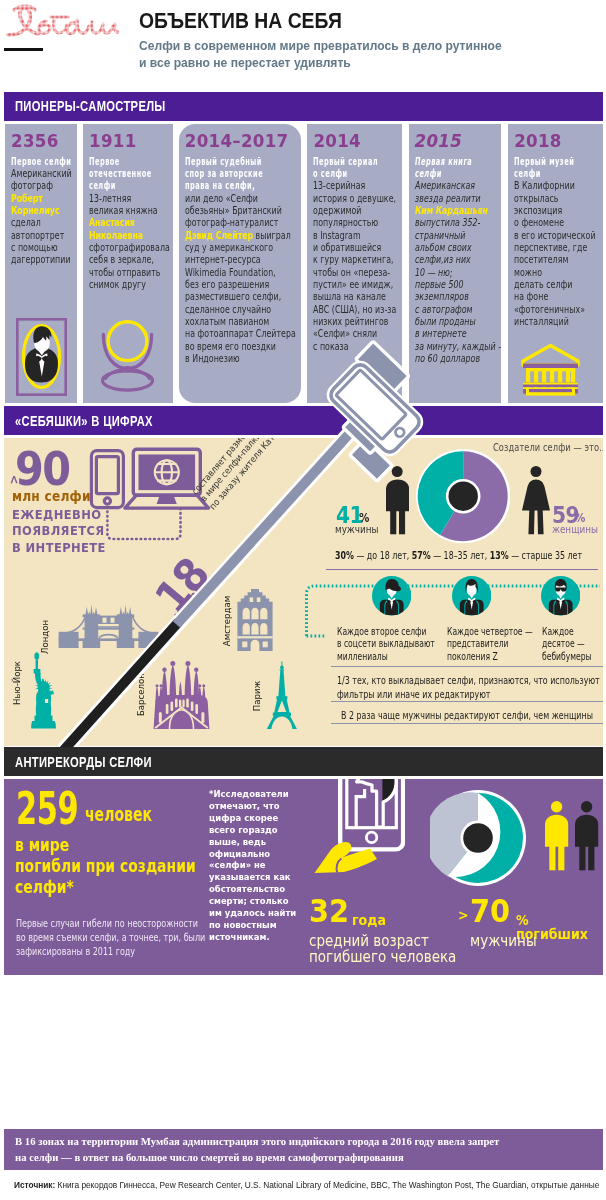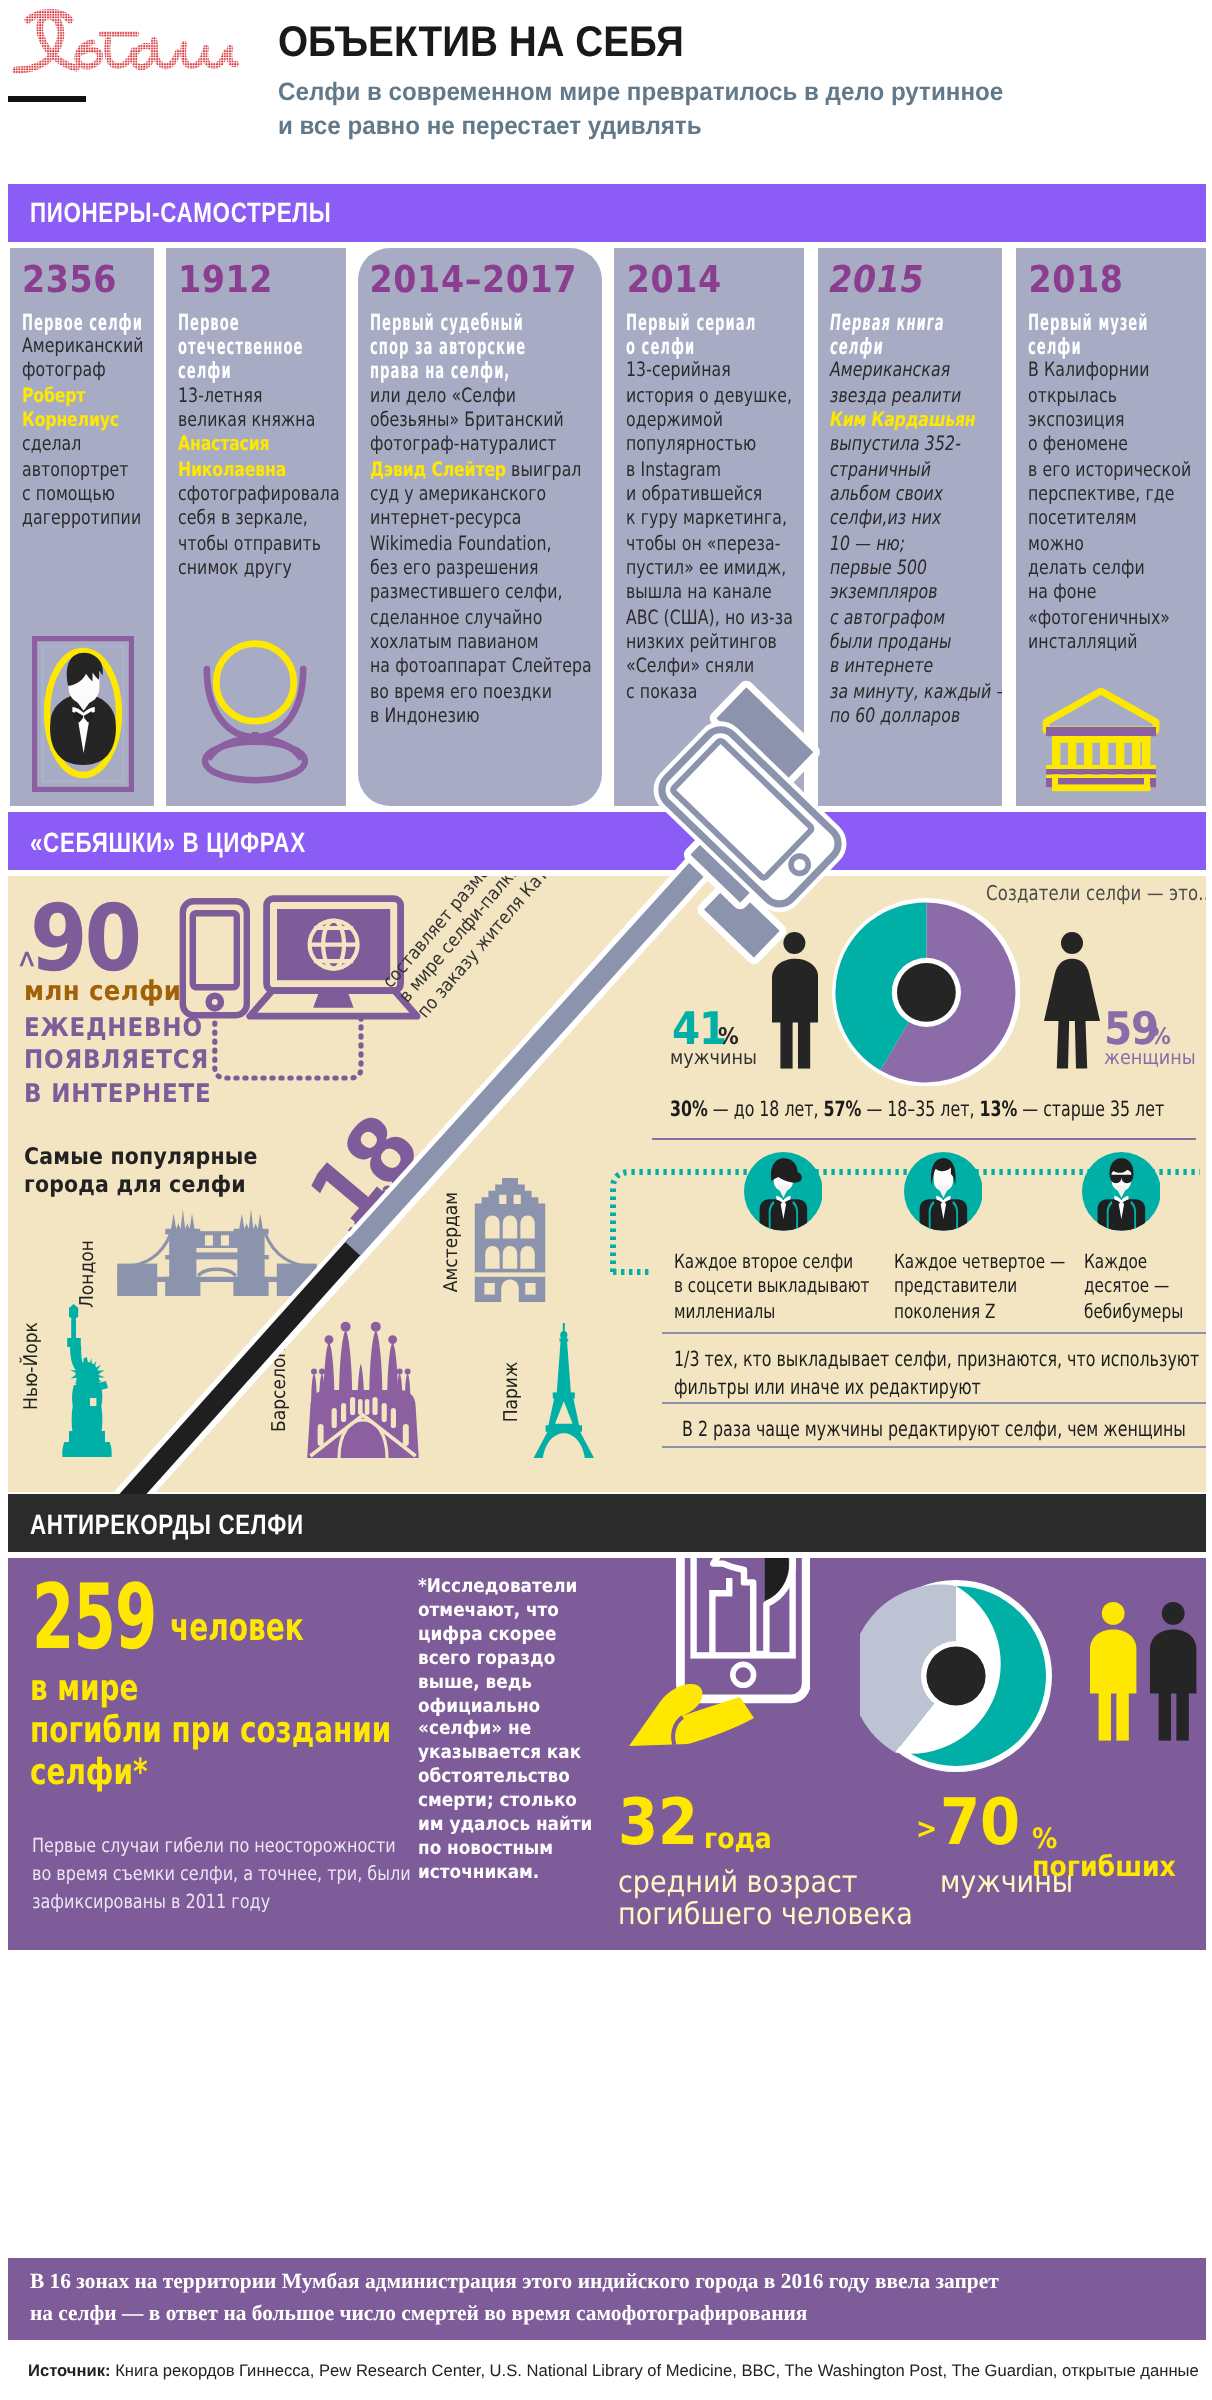--- a/index.html
+++ b/index.html
@@ -11,21 +11,21 @@
   
   .logo{position:absolute;left:4px;top:3px;width:116px;height:40px;}
   .logo-rule{position:absolute;left:4px;top:47.5px;width:39px;height:3.5px;background:#111;}
   .h-title{position:absolute;left:139px;top:9px;font-size:21.5px;font-weight:bold;
            color:#191919;transform:scaleX(0.9);transform-origin:left top;white-space:nowrap;}
   .h-sub{position:absolute;left:139px;top:38px;font-size:12.6px;font-weight:bold;
          color:#617988;line-height:16.5px;transform:scaleX(0.96);transform-origin:left top;white-space:nowrap;}
 
   
   .banner{position:absolute;left:4px;width:599px;}
-  .banner-teal{background:#8b5cf6;}
+  .banner-teal{background:#4c1d95;}
   .banner-black{background:#2B2B2B;}
   .banner-txt{position:absolute;color:#fff;font-weight:bold;font-size:14px;
               letter-spacing:0.4px;left:11px;transform:scaleX(0.8);transform-origin:left top;
               white-space:nowrap;}
 
   
   .tl-col{position:absolute;top:124px;height:279px;background:#A7ACC4;overflow:hidden;}
   .tl-year{position:absolute;left:6px;top:5.5px;color:#8B3E8F;font-weight:bold;font-size:18.5px;
            letter-spacing:0.3px;white-space:nowrap;
            font-family:"DejaVu Sans",sans-serif;font-stretch:condensed;}
@@ -167,21 +167,21 @@
             <span class="ln"><span class="hl">Роберт</span></span>
             <span class="ln"><span class="hl">Корнелиус</span></span>
             <span class="ln">сделал</span>
             <span class="ln">автопортрет</span>
             <span class="ln">с помощью</span>
             <span class="ln">дагерротипии</span>
           </span>
         </div>
       </div>
       <div class="tl-col" style="left: 83px; width: 89.6px;">
-        <div class="tl-year">1912</div>
+        <div class="tl-year">1911</div>
         <div class="tl-txt">
           <span class="tl-head">
             <span class="ln">Первое</span>
             <span class="ln">отечественное</span>
             <span class="ln">селфи</span>
           </span>
           <span class="tl-body">
             <span class="ln">13-летняя</span>
             <span class="ln">великая княжна</span>
             <span class="ln"><span class="hl">Анастасия</span></span>
@@ -379,24 +379,20 @@
     </svg>
 
     <div class="n18">18</div>
     <div class="n18-unit">метров</div>
     <div class="n18-note" style="transform: rotate(-49.5deg); transform-origin: left top;">
         <span>составляет размер самой длинной</span>
         <span>в мире селфи-палки, изготовленной</span>
         <span>по заказу жителя Катара</span>
       </div>
 
-    <div class="cities-title">
-      <div>Самые популярные</div>
-      <div>города для селфи</div>
-    </div>
     <div id="city-icons">
 <svg style="position:absolute;left:22px;top:214px" width="34" height="78" viewBox="0 0 34 78">
   <g fill="#00B0A6">
     <path d="M8.5 2 L10.8 0 L13.1 2 L13.1 6.3 L10.8 8.2 L8.5 6.3 Z"></path>
     <rect x="9.6" y="7.6" width="2.4" height="10"></rect>
     <path d="M7.6 17 L14.4 17 L14.4 21.5 L7.6 21.5 Z"></path>
     <path d="M9.0 21 C9.0 27 10 31 12.3 33.5 L16.8 33.5 C15 30 14.4 26 14.6 21 Z"></path>
     <path d="M12.6 31.5 L21.6 31.5 C23.5 34.5 24 38.5 23.2 42 L12.0 42 Z"></path>
     <circle cx="17.4" cy="34.6" r="5.6"></circle>
     <path d="M17.4 26.5 L18.4 31 L19.8 27 L19.8 31.6 L22.2 28.4 L21.2 32.4 L24.6 30.2 L22.4 33.4 L26.2 33.1 L23 35.3 L26.6 36.8 L22.6 36.8 L25.2 39.4 L21.6 37.8 L22.8 41.4 L20 38.4 L19.8 42.2 L18.2 38.6 L17 42.6 L16.2 38.6 L14 41.8 L14.4 38 L11.4 40.2 L13.2 36.8 L9.4 37.2 L12.6 34.8 L9 33 L13 33.3 L10.4 30.2 L14 32.2 L13 28.4 L15.6 31.4 L15.8 27.2 Z"></path>

